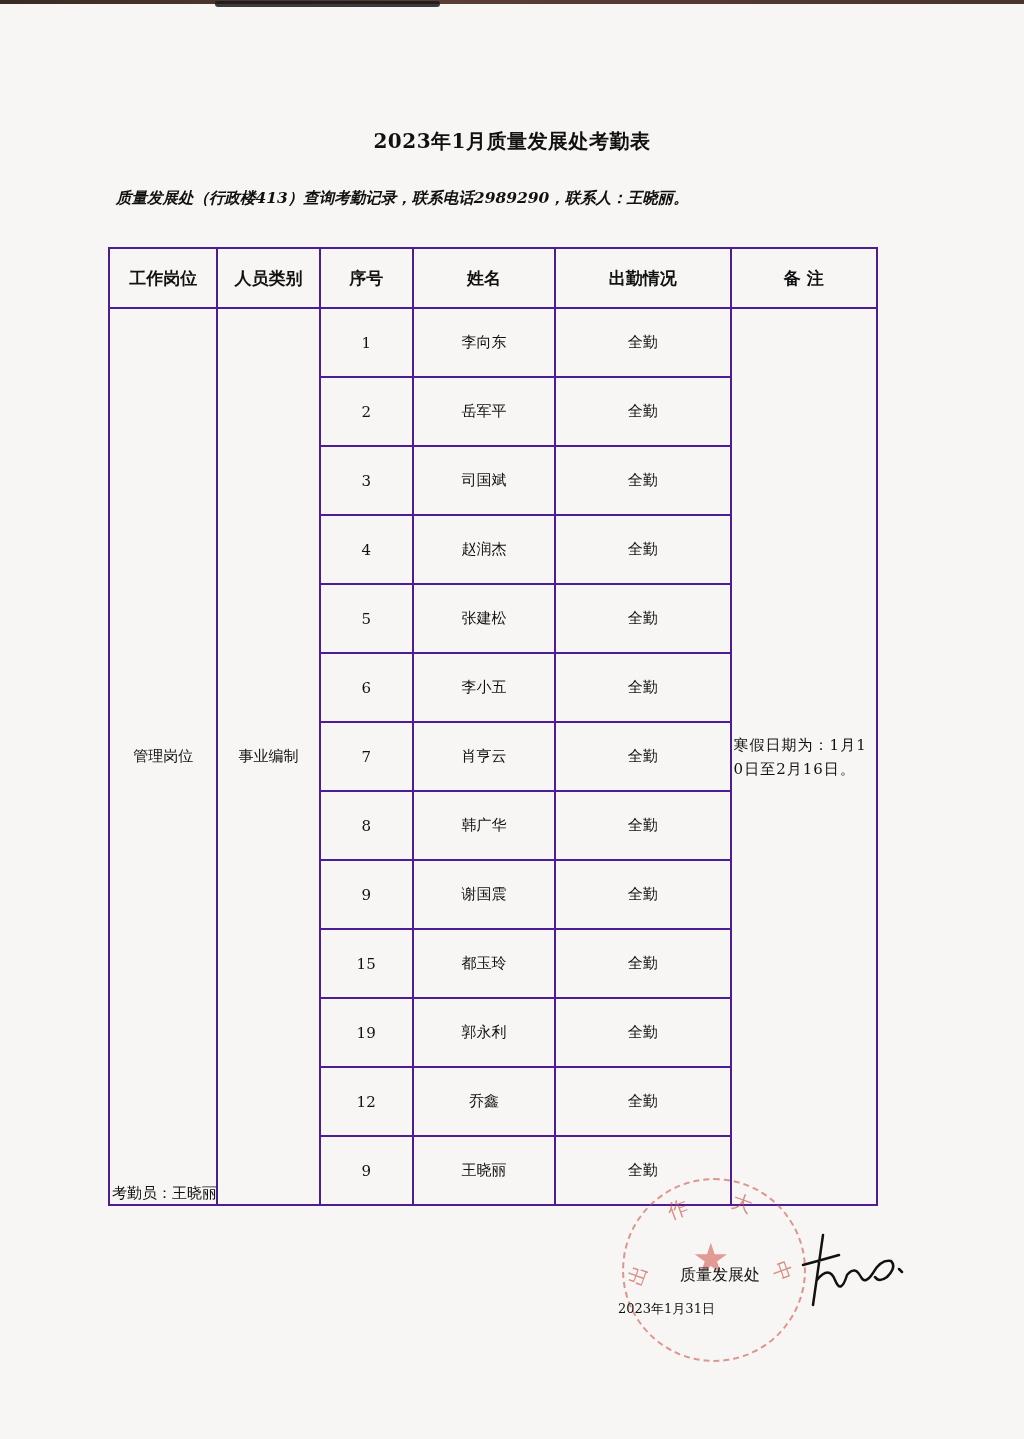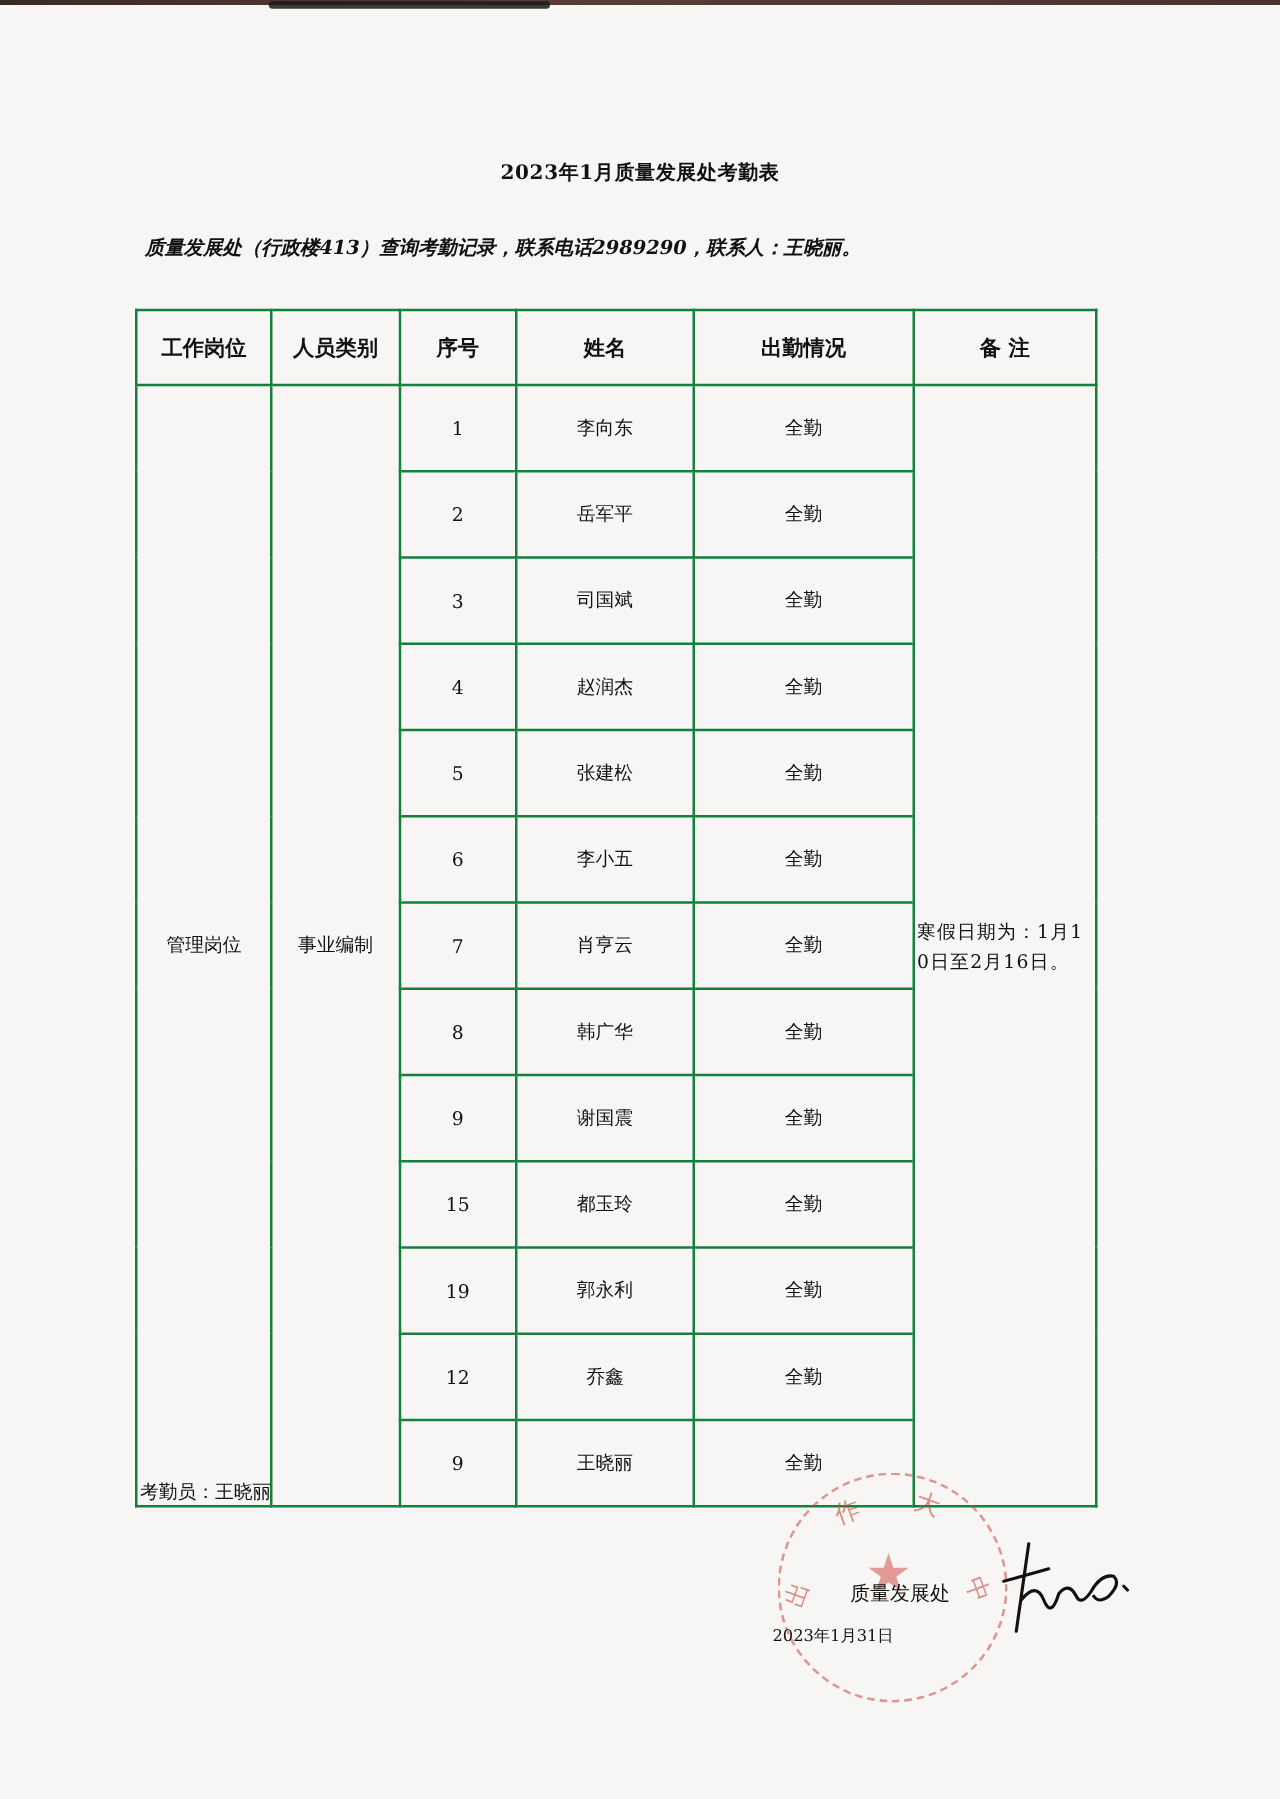--- a/index.html
+++ b/index.html
@@ -12,36 +12,36 @@
   .topband {
     position:absolute; left:0; top:0; width:1024px; height:4px;
     background:linear-gradient(90deg,#3a2a24 0%,#5a3e36 40%,#4a332c 100%);
   }
   .topmark {
     position:absolute; left:215px; top:1px; width:225px; height:6px;
     background:#1a1a1a; border-radius:3px; opacity:.85;
   }
   .title {
     position:absolute; left:0; width:1024px; top:128px; text-align:center;
-    font-size:16px; font-weight:bold; letter-spacing:0.5px;
+    font-size:20px; font-weight:bold; letter-spacing:0.5px;
   }
   .notice {
     position:absolute; left:116px; top:184px; width:770px;
     font-size:15.5px; font-weight:bold; line-height:28px;
   }
   .notice .l1 { display:block; padding-left:48px; white-space:nowrap; }
   .notice .l2 { display:block; white-space:nowrap;font-style:italic; }
 
   table.att {
     position:absolute; left:108px; top:247px;
     border-collapse:collapse; table-layout:fixed;
     width:770px;
   }
   table.att th, table.att td {
-    border:2px solid #15803d; text-align:center; vertical-align:middle;
+    border:2px solid #4c1d95; text-align:center; vertical-align:middle;
     padding:0; font-size:15px;
   }
   table.att th { height:58px; font-weight:bold; font-size:17px; }
   table.att td.row { height:67px; }
   .c1 { width:108px; } .c2 { width:102px; } .c3 { width:93px; }
   .c4 { width:142px; } .c5 { width:175px; } .c6 { width:146px; }
   td.remark {
     text-align:left !important; font-size:15px; line-height:24px;
     padding:0 2px !important; letter-spacing:1px; word-break:break-all;margin-left:44px;
   }

